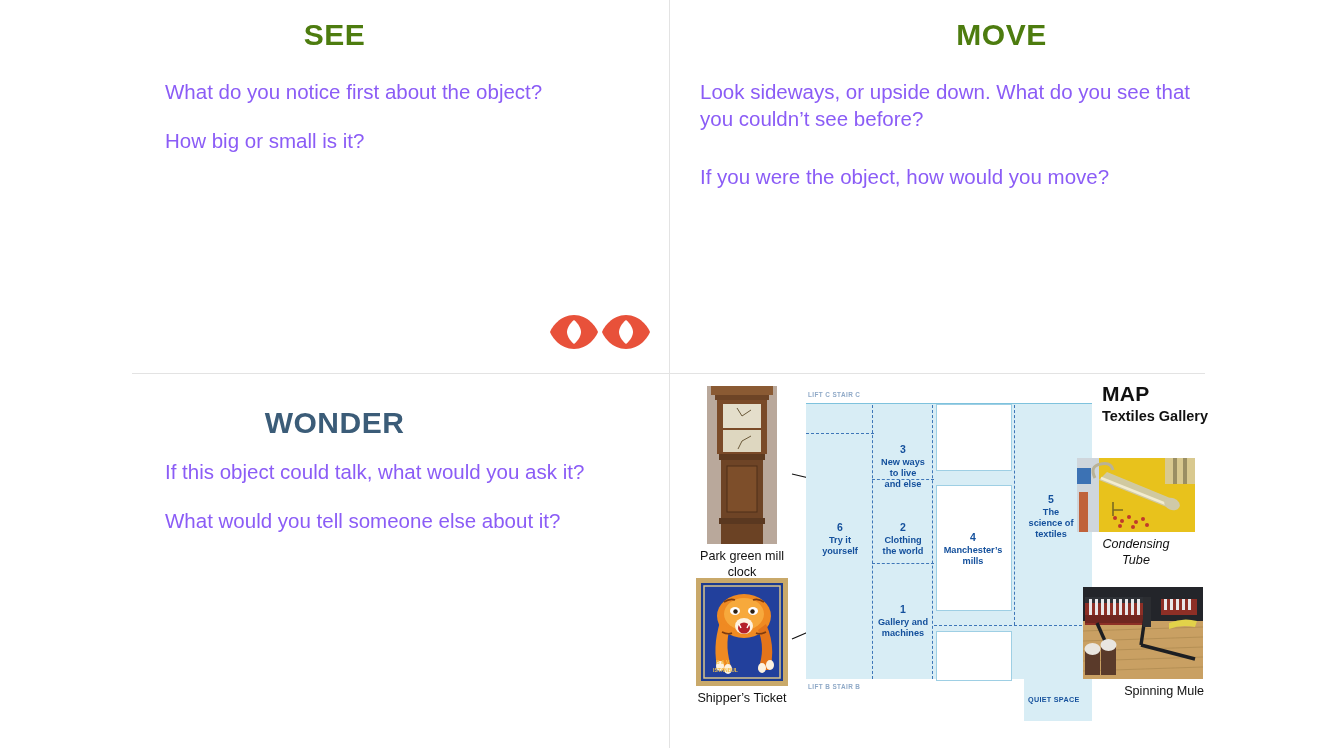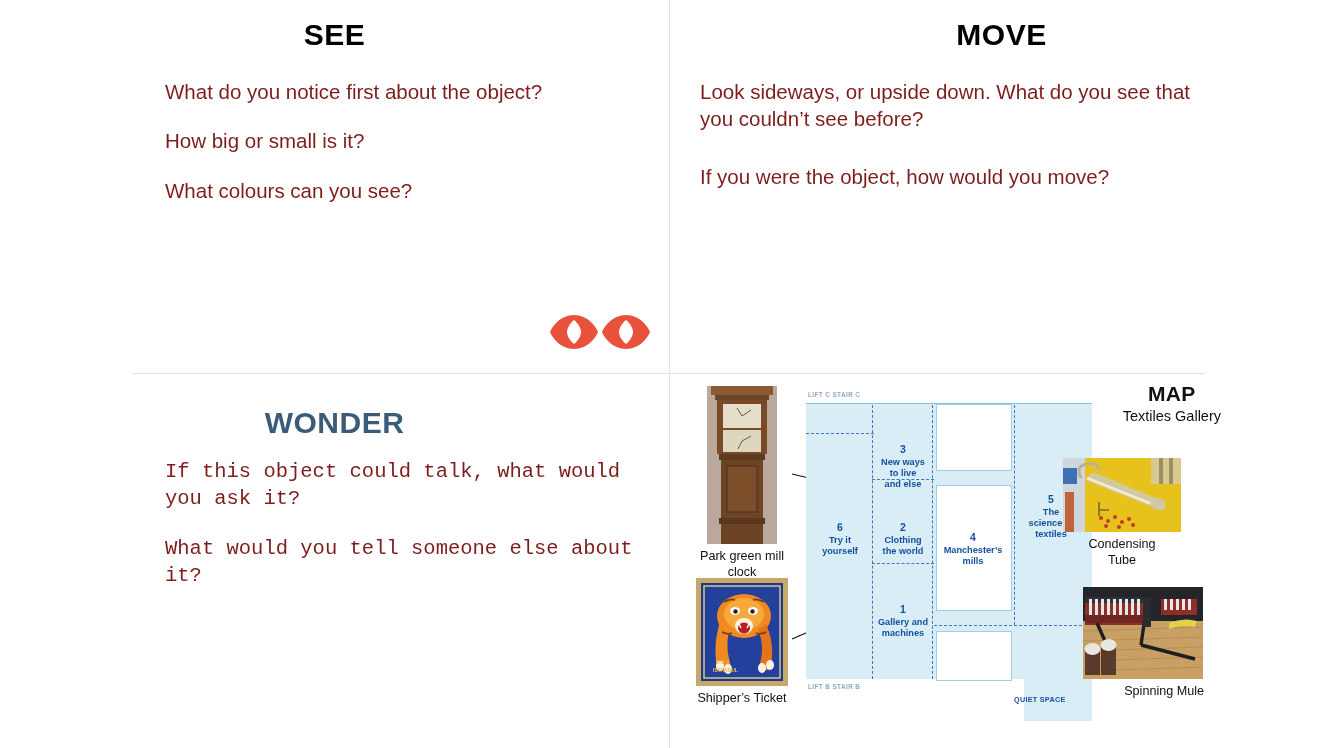--- a/index.html
+++ b/index.html
@@ -26,61 +26,61 @@
   #quad-see   { left: 0;    top: 0;    width: 669px; height: 373px; }
   #quad-move  { left: 670px;top: 0;    width: 663px; height: 373px; }
   #quad-wonder{ left: 0;    top: 374px;width: 669px; height: 374px; }
   #quad-map   { left: 670px;top: 374px;width: 663px; height: 374px; }
 
   .quad-title {
     text-align: center;
     font-weight: bold;
     font-size: 30px;
     letter-spacing: 0.5px;
-    color: #000000;
+    color: #4d7c0f;
     margin: 0;
   }
   #see-title   { padding-top: 18px; }
   #move-title  { padding-top: 18px; }
   #wonder-title{ padding-top: 32px; color: #3b5c78; }
 
   .prompt-list {
     margin: 0;
     padding: 0;
     list-style: none;
   }
   .prompt {
     font-size: 20.5px;
     line-height: 1.33;
-    color: #7f1d1d;
+    color: #8b5cf6;
     font-weight: 400;
   }
 
   #see-prompts   { position: absolute; left: 165px; top: 78px;  width: 470px; }
   #see-prompts .prompt { margin-bottom: 22px; }
 
   #move-prompts  { position: absolute; left: 30px;  top: 78px;  width: 500px; }
   #move-prompts .prompt { margin-bottom: 30px; }
 
   #wonder-prompts{ position: absolute; left: 165px; top: 84px;  width: 500px; }
-  #wonder-prompts .prompt { margin-bottom: 22px; font-family: Liberation Mono, monospace; }
+  #wonder-prompts .prompt { margin-bottom: 22px; }
 
   
   .icon-eyes { position: absolute; left: 550px; top: 311px; }
 
   
   #map-header {
-    position: absolute; right: 112px; top: 8px; text-align: center;
+    position: absolute; right: 125px; top: 8px; text-align: left;
   }
   #map-title {
     font-size: 21px; font-weight: bold; color: #111; letter-spacing: .3px;
     line-height: 1.1;
   }
   #map-subtitle {
-    font-size: 14.5px; color: #111; font-weight: 400; margin-top: 3px;
+    font-size: 14.5px; color: #111; font-weight: 700; margin-top: 3px;
   }
 
   
   #floorplan {
     position: absolute; left: 132px; top: 29px; width: 290px; height: 293px;
   }
   .fp-block { position: absolute; background: #d8edf5; }
   .fp-white { position: absolute; background: #ffffff; border: 1.5px solid #9ecfe4; }
   .fp-dash-v {
     position: absolute; border-left: 1.6px dashed #3f77b8;
@@ -106,39 +106,38 @@
   
   .thumb-wrap { position: absolute; text-align: center; }
   .thumb-cap {
     font-size: 12.6px; color: #111; line-height: 1.24; margin-top: 5px;
     font-weight: 400;
   }
   .thumb-img { display:block; border: 0; }
 
   #thumb-clock  { left: 22px;  top: 12px;  width: 100px; }
   #thumb-ticket { left: 22px;  top: 204px; width: 100px; }
-  #thumb-tube   { left: 392px; top: 84px;  width: 120px; }
+  #thumb-tube   { left: 406px; top: 84px;  width: 120px; font-style: italic; }
   #thumb-mule   { left: 412px; top: 213px; width: 122px; text-align: right; }
 
   #connectors { position: absolute; left: 0; top: 0; width: 663px; height: 374px; pointer-events:none; }
 </style>
 </head>
 <body>
 
 <div id="root">
 
   <div class="divider-v"></div>
   <div class="divider-h"></div>
 
   <section class="quad" id="quad-see">
     <h1 class="quad-title" id="see-title">SEE</h1>
     <ul class="prompt-list" id="see-prompts">
       <li class="prompt">What do you notice first about the object?</li>
       <li class="prompt">How big or small is it?</li>
-      <li class="prompt">What colours can you see?</li>
     </ul>
     <div class="icon-eyes">
       <svg width="100" height="42" viewBox="0 0 100 42">
         <g fill="#E8513A">
           <path d="M24 4 C38 4 46 16 48 21 C46 26 38 38 24 38 C10 38 2 26 0 21 C2 16 10 4 24 4 Z"></path>
           <path d="M52 4 C66 4 74 16 76 21 C74 26 66 38 52 38 C38 38 30 26 28 21 C30 16 38 4 52 4 Z" transform="translate(24,0)"></path>
         </g>
         <g fill="#ffffff">
           <path d="M24 9 C29 13 31 18 31 21 C31 24 29 29 24 33 C19 29 17 24 17 21 C17 18 19 13 24 9 Z"></path>
           <path d="M76 9 C81 13 83 18 83 21 C83 24 81 29 76 33 C71 29 69 24 69 21 C69 18 71 13 76 9 Z"></path>
@@ -235,21 +234,21 @@
         <span>Manchester’s</span><br>
         <span>mills</span>
       </div>
 
       <div class="fp-label" style="left:68px; top:200px; width:66px;">
         <span class="fp-num">1</span>
         <span>Gallery and</span><br>
         <span>machines</span>
       </div>
 
-      <div class="fp-quiet" style="left:212px; top:292px;">QUIET SPACE</div>
+      <div class="fp-quiet" style="left:226px; top:292px;">QUIET SPACE</div>
     </div>
 
     <div class="thumb-wrap" id="thumb-clock">
       <svg class="thumb-img" width="70" height="158" viewBox="0 0 70 158" style="margin:0 auto;">
         <rect width="70" height="158" fill="#b9a89b"></rect>
         <rect x="4" y="0" width="62" height="9" fill="#8a5a33"></rect>
         <rect x="8" y="9" width="54" height="5" fill="#6d4426"></rect>
         <rect x="10" y="14" width="50" height="54" fill="#7a4a28"></rect>
         <rect x="16" y="18" width="38" height="24" fill="#e4decb"></rect>
         <rect x="16" y="44" width="38" height="22" fill="#ded7c0"></rect>

